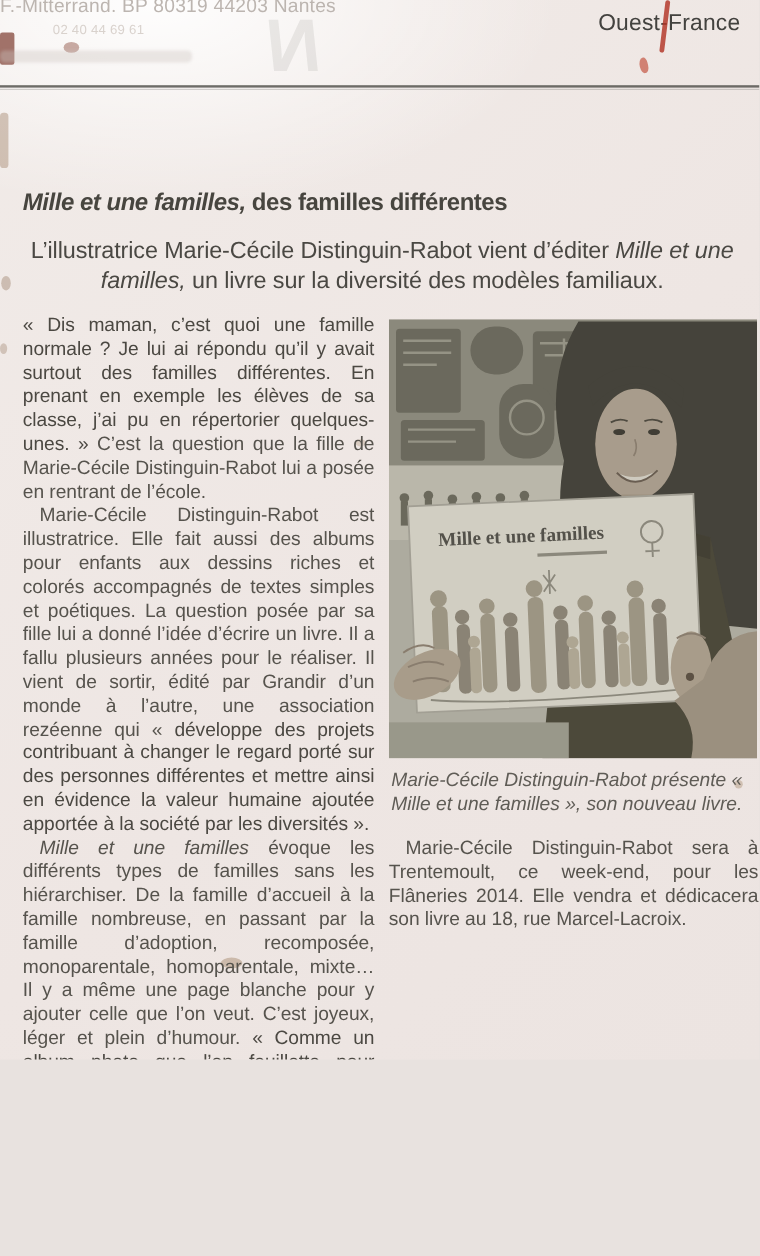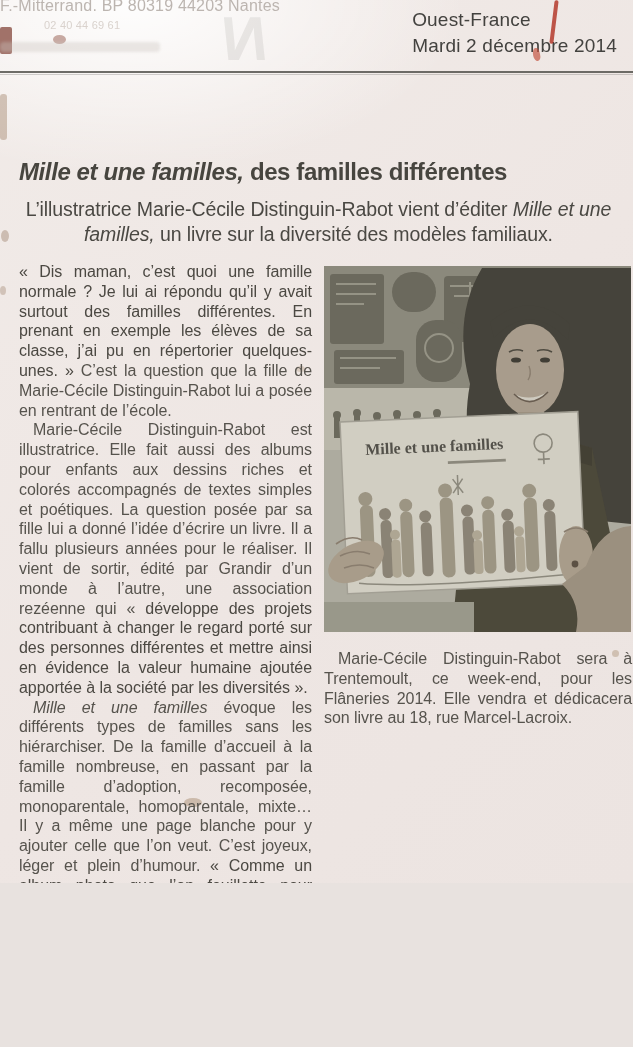--- a/index.html
+++ b/index.html
@@ -38,21 +38,21 @@
   .mark-a{position:absolute;left:0;top:27px;width:12px;height:27px;background:#7c3a2e;opacity:.7;border-radius:2px;}
   .mark-b{position:absolute;left:53px;top:35px;width:13px;height:9px;background:#8a4a3a;opacity:.45;border-radius:50%;}
   .mark-c{position:absolute;left:0;top:94px;width:7px;height:46px;background:#9a7a5f;opacity:.4;border-radius:3px;}
   .mark-d{position:absolute;left:1px;top:230px;width:8px;height:12px;background:#8a6a50;opacity:.35;border-radius:50%;}
   .mark-e{position:absolute;left:0;top:286px;width:6px;height:9px;background:#8a6a50;opacity:.3;border-radius:50%;}
   .stain-1{position:absolute;left:184px;top:798px;width:18px;height:9px;background:#9a7a58;opacity:.4;border-radius:50%;filter:blur(.5px);}
   .stain-2{position:absolute;left:192px;top:1011px;width:16px;height:12px;background:#7d5c3c;opacity:.5;border-radius:45% 55% 50% 50%;filter:blur(.4px);}
   .stain-3{position:absolute;left:612px;top:650px;width:7px;height:7px;background:#9a7a58;opacity:.35;border-radius:50%;}
   .stain-4{position:absolute;left:296px;top:366px;width:9px;height:6px;background:#9a7a58;opacity:.25;border-radius:50%;}
   
-  .headline{position:absolute;left:19px;top:158px;margin:0;font-size:24px;font-weight:700;
+  .headline{position:absolute;left:19px;top:158px;margin:0;font-size:20px;font-weight:700;
     color:#47453f;letter-spacing:-.4px;white-space:nowrap;}
   .standfirst{position:absolute;left:18px;top:197px;width:601px;font-size:19.5px;
     color:#4a4843;line-height:25px;letter-spacing:-.1px;text-align:center;}
   .it{font-style:italic;}
   .b{font-weight:400;}
   
   .col-left{position:absolute;left:19px;top:262px;width:293px;}
   .col-right{position:absolute;left:324px;top:266px;width:308px;}
   .bp{margin:0;font-size:16px;line-height:19.8px;color:#56534d;text-align:justify;
     letter-spacing:-.05px;}
@@ -80,21 +80,20 @@
   <div class="stain-3"></div>
   <div class="stain-4"></div>
 
   <div class="faded-line faded-1">F.-Mitterrand. BP 80319 44203 Nantes</div>
   <div class="faded-line faded-2">02 40 44 69 61</div>
   <div class="faded-3"></div>
   <div class="showthrough-n">N</div>
 
   <div class="masthead">
     <div class="paper-name">Ouest-France</div>
-    <div class="issue-date">Mardi 2 décembre 2014</div>
   </div>
   <div class="red-stroke"></div>
   <div class="red-dot"></div>
 
   <div class="rule"></div>
   <div class="rule2"></div>
 
   <h1 class="headline"><span class="it">Mille et une familles,</span><span> des familles différentes</span></h1>
 
   <div class="standfirst"><span>L’illustratrice Marie-Cécile Distinguin-Rabot vient d’éditer </span><span class="it">Mille et une familles,</span><span> un livre sur la diversité des modèles familiaux.</span></div>
@@ -221,19 +220,20 @@
           <circle cx="251" cy="298" r="3.4" fill="#5d4c3a"></circle>
           <path d="M238,318 Q258,338 252,366 L307,366 L307,260 Q276,262 262,300 Z" fill="#a3927b"></path>
         </g>
 
         <rect x="0" y="336" width="150" height="30" fill="#9e9b88"></rect>
 
         <rect width="307" height="366" fill="#7a7668" opacity="0.05"></rect>
       </svg>
     </div>
 
+    <p class="caption">Marie-Cécile Distinguin-Rabot présente « Mille et une familles », son nouveau livre.</p>
 
     <div class="rc-body">
       <p class="bp ind"><span>Marie-Cécile Distinguin-Rabot sera à Trentemoult, ce week-end, pour les Flâneries 2014. Elle vendra et dédicacera son livre au 18, rue Marcel-Lacroix.</span></p>
     </div>
   </div>
 
 </div>
 
 </body></html>

